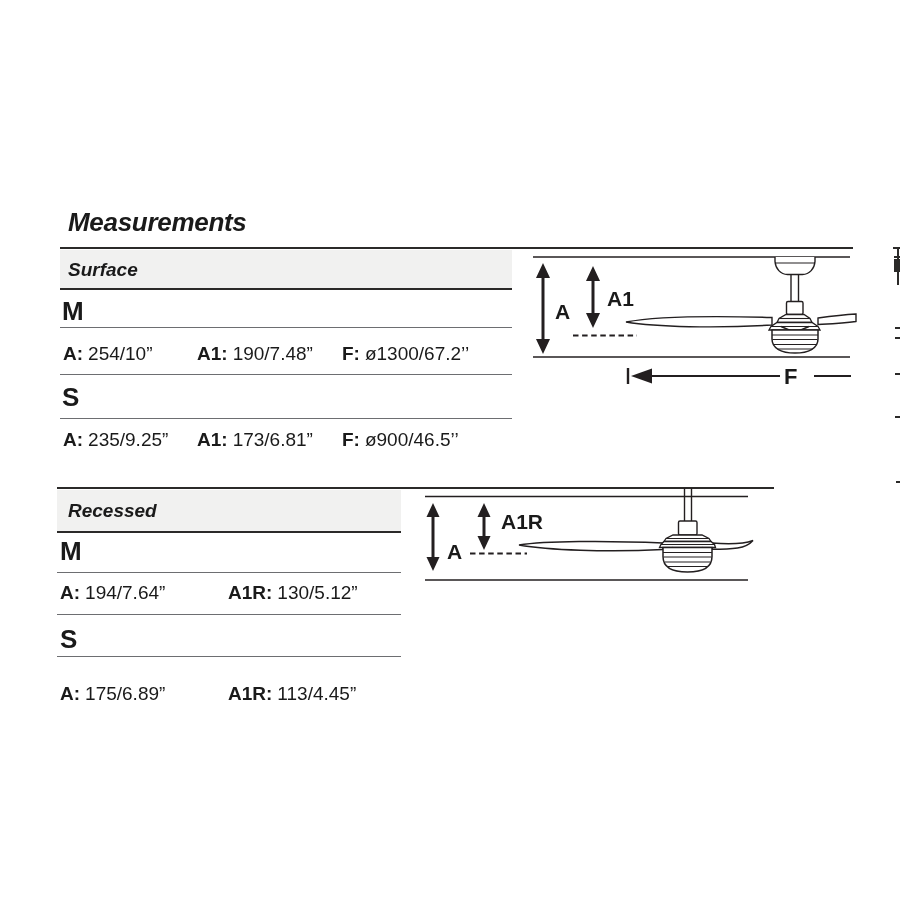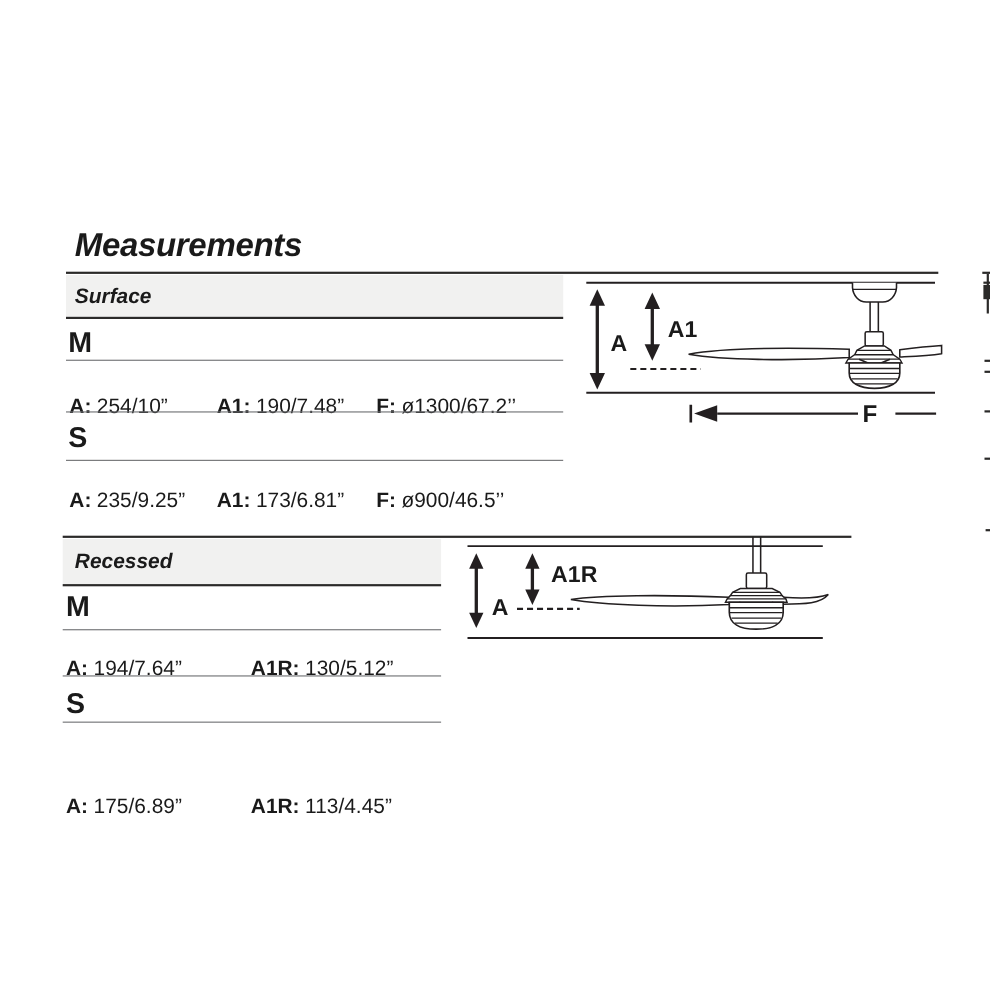--- a/index.html
+++ b/index.html
@@ -1,25 +1,25 @@
 <!DOCTYPE html>
 <html><head>
 <meta charset="utf-8">
 <style>
   html,body{margin:0;padding:0;background:#ffffff;}
   #page{position:relative;width:900px;height:900px;background:#ffffff;overflow:hidden;
         font-family:"Liberation Sans","DejaVu Sans",sans-serif;color:#1a1a1a;}
   .abs{position:absolute;}
-  .title{font-size:30px;font-weight:700;font-style:italic;letter-spacing:-0.3px;}
+  .title{font-size:26px;font-weight:700;font-style:italic;letter-spacing:-0.3px;}
   .band{background:#f1f1f0;}
   .sec-hd{font-size:19px;font-weight:700;font-style:italic;}
   .size{font-size:26px;font-weight:700;line-height:1;}
   .rule-dark{background:#2b2a29;}
   .rule-gray{background:#6d6e71;}
-  .datarow{font-size:19px;line-height:1.1;white-space:nowrap;margin-top:16px;}
+  .datarow{font-size:19px;line-height:1.1;white-space:nowrap;}
   .dim{position:absolute;top:0;white-space:nowrap;}
   .dim b{font-weight:700;margin-right:5px;}
   .frag{position:absolute;background:#2b2a29;}
   svg text{font-family:"Liberation Sans","DejaVu Sans",sans-serif;font-weight:700;fill:#1a1a1a;}
 </style>
 </head>
 <body>
 
 <div id="page">
 
@@ -125,21 +125,21 @@
 
   <div class="abs datarow" style="left:0;top:583px;width:900px;height:22px;padding-left:21px;">
     <span class="dim" style="left:60px;"><b>A:</b><span>194/7.64”</span></span>
     <span class="dim" style="left:228px;"><b>A1R:</b><span>130/5.12”</span></span>
   </div>
   <div class="abs rule-gray" style="left:57px;top:614px;width:344px;height:1.2px;"></div>
 
   <div class="abs size" style="left:60px;top:626px;">S</div>
   <div class="abs rule-gray" style="left:57px;top:656px;width:344px;height:1.2px;"></div>
 
-  <div class="abs datarow" style="left:0;top:708px;width:807px;height:22px;">
+  <div class="abs datarow" style="left:0;top:684px;width:807px;height:22px;">
     <span class="dim" style="left:60px;"><b>A:</b><span>175/6.89”</span></span>
     <span class="dim" style="left:228px;text-align:center;"><b>A1R:</b><span>113/4.45”</span></span>
   </div>
 
   <svg class="abs" style="left:423px;top:483px;" width="355" height="102" viewBox="0 0 355 102">
     <g stroke="#231f20" fill="none">
       <path d="M 2 13.5 H 325" stroke-width="1.7"></path>
       <path d="M 2 97 H 325" stroke-width="1.7"></path>
 
       <g>

